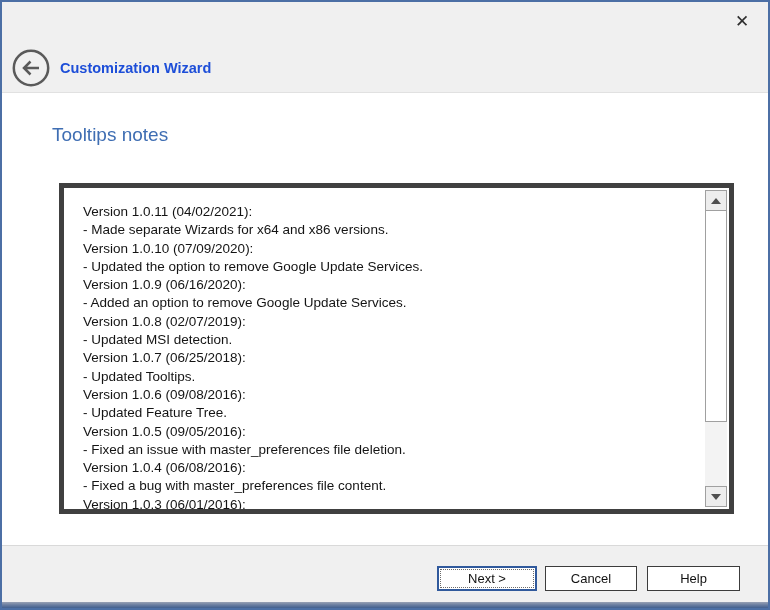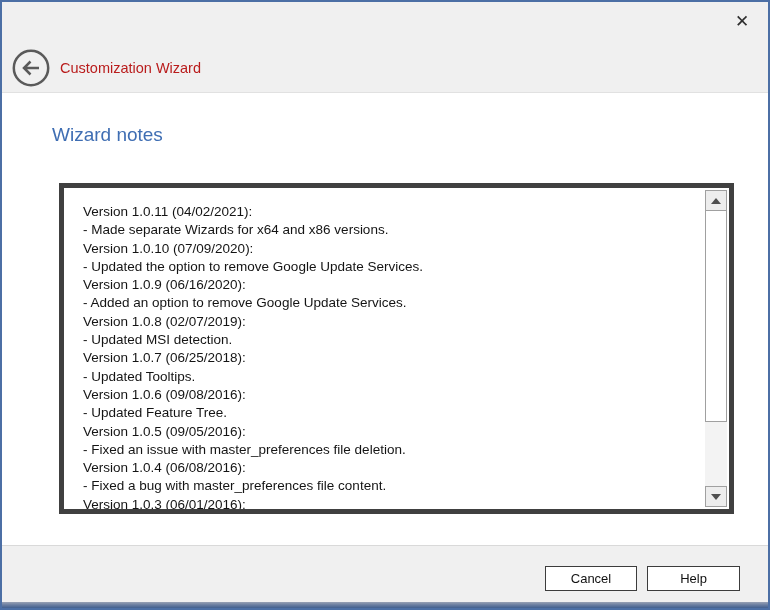--- a/index.html
+++ b/index.html
@@ -33,21 +33,21 @@
   .close-btn{
     position:absolute;top:6px;right:12px;width:28px;height:26px;
     display:flex;align-items:center;justify-content:center;
     font-size:17px;color:#2f2f2f;cursor:default;user-select:none;
   }
   .back-btn{
     position:absolute;left:9px;top:46px;width:40px;height:40px;cursor:default;
   }
   .window-title{
     position:absolute;left:58px;top:58px;
-    font-size:14.5px;color:#b91c1c;
+    font-size:14.5px;color:#1d4ed8;font-weight:bold;
   }
   
   .page-heading{
     position:absolute;left:50px;top:122px;
     font-size:19px;color:var(--heading-text);
   }
   .notes-box{
     position:absolute;left:57px;top:181px;width:675px;height:331px;
     border:5px solid #404040;background:#fff;
   }
@@ -109,21 +109,21 @@
         <svg width="40" height="40" viewBox="0 0 40 40">
           <circle cx="20" cy="20" r="17.2" fill="none" stroke="#5a5a5a" stroke-width="2.5"></circle>
           <path d="M28 20 H13.5 M19.5 13.5 L13 20 L19.5 26.5" fill="none" stroke="#5a5a5a" stroke-width="2.5"></path>
         </svg>
       </span>
     </div>
     <div class="window-title">Customization Wizard</div>
     <div class="close-btn">✕</div>
   </div>
 
-  <div class="page-heading">Wizard notes</div>
+  <div class="page-heading">Tooltips notes</div>
 
   <div class="notes-box">
     <div class="notes-text">Version 1.0.11 (04/02/2021):
 - Made separate Wizards for x64 and x86 versions.
 Version 1.0.10 (07/09/2020):
 - Updated the option to remove Google Update Services.
 Version 1.0.9 (06/16/2020):
 - Added an option to remove Google Update Services.
 Version 1.0.8 (02/07/2019):
 - Updated MSI detection.
@@ -142,19 +142,20 @@
       </div>
       <div class="sb-thumb"></div>
       <div class="sb-track"></div>
       <div class="sb-btn">
         <span class="tri-down"></span>
       </div>
     </div>
   </div>
 
   <div class="footer">
+    <button class="btn btn-next">Next &gt;</button>
     <button class="btn btn-help">Help</button>
     <button class="btn btn-cancel">Cancel</button>
   </div>
 
   <div class="bottom-band"></div>
 
 </div>
 
 </body></html>

